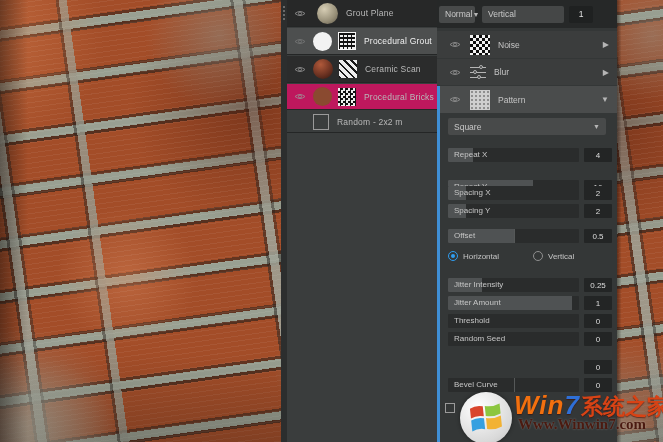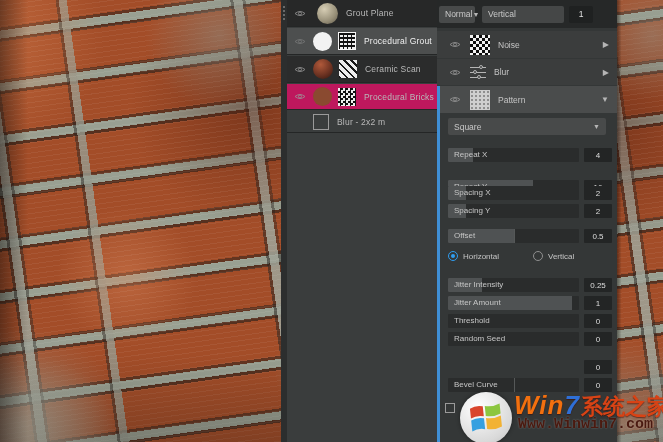--- a/index.html
+++ b/index.html
@@ -128,21 +128,21 @@
   .wm { position:absolute; left:452px; top:388px; width:211px; height:54px; pointer-events:none; }
   .wm-circle { position:absolute; left:8px; top:4px; width:52px; height:52px; border-radius:50%;
     background:radial-gradient(circle at 35% 30%, #ffffff, #d9d9d9 70%, #bdbdbd);
     display:flex; align-items:center; justify-content:center;
     box-shadow:0 0 4px rgba(0,0,0,.4); }
   .wm-title { position:absolute; left:62px; top:2px; white-space:nowrap;
     font-weight:bold; text-shadow:0 1px 1px rgba(60,10,0,.55); }
   .wm-win { font-size:26px; color:#f2700f; font-style:italic; letter-spacing:1px; }
   .wm-seven { font-size:26px; color:#2e6fd6; font-style:italic; }
   .wm-cjk { font-size:22px; color:#d84315; margin-left:2px; }
-  .wm-url { position:absolute; left:66px; top:28px; font-family:Liberation Mono, monospace;
+  .wm-url { position:absolute; left:66px; top:28px; font-family:Liberation Serif, serif;
     font-weight:bold; font-size:15px; color:#4a1a10; white-space:nowrap;
     text-shadow:0 0 2px rgba(255,255,255,.35); }
 </style>
 </head>
 <body>
 
 <div class="stage">
 
   <div class="viewport vp-left">
     <div class="brickpat"></div>
@@ -218,21 +218,21 @@
       <div class="gap6"></div>
       <div class="thumb th-noise"></div>
       <div class="gap8"></div>
       <span class="lbl">Procedural Bricks</span>
     </div>
 
     <div class="lrow" style="top:111px; height:22px;">
       <div style="width:26px; flex:0 0 26px;"></div>
       <div class="plane-ic"></div>
       <div class="gap8"></div>
-      <span class="lbl">Blur - 2x2 m</span>
+      <span class="lbl">Random - 2x2 m</span>
     </div>
   </div>
 
   <div class="props">
 
     <div class="topbar">
       <div class="dd blendmode">
         <span>Normal</span>
         <span class="chev">▼</span>
       </div>

